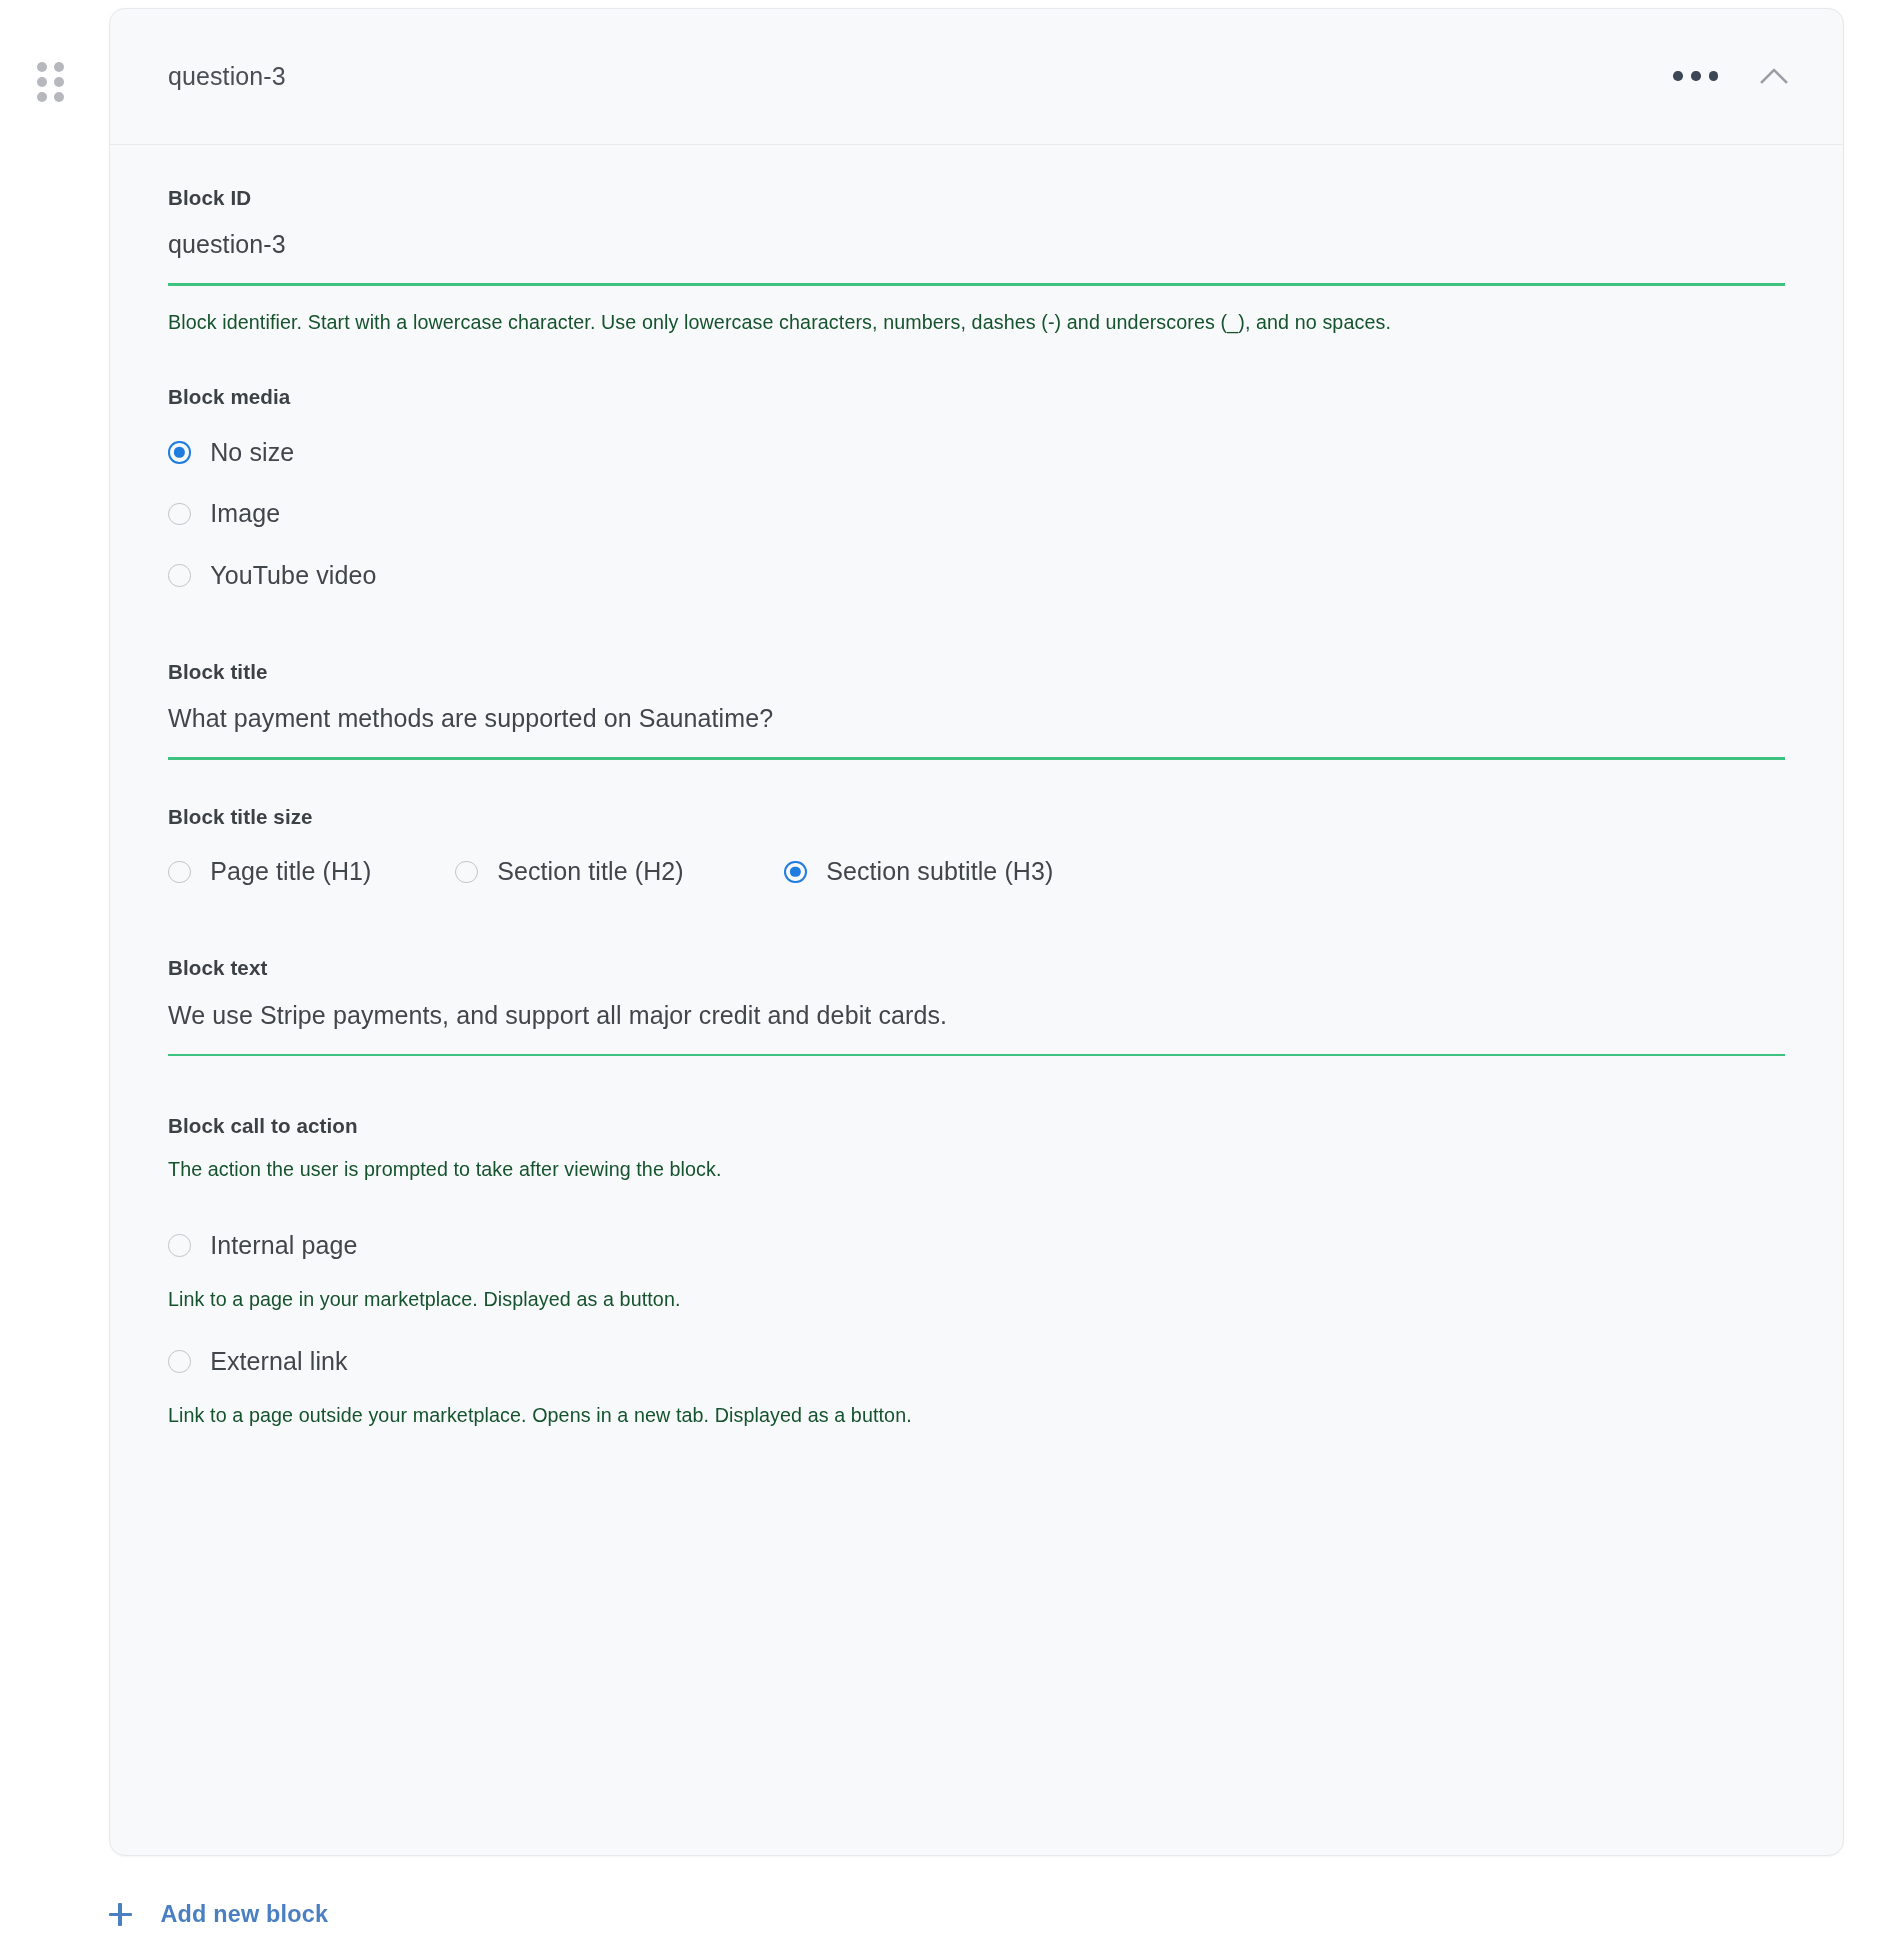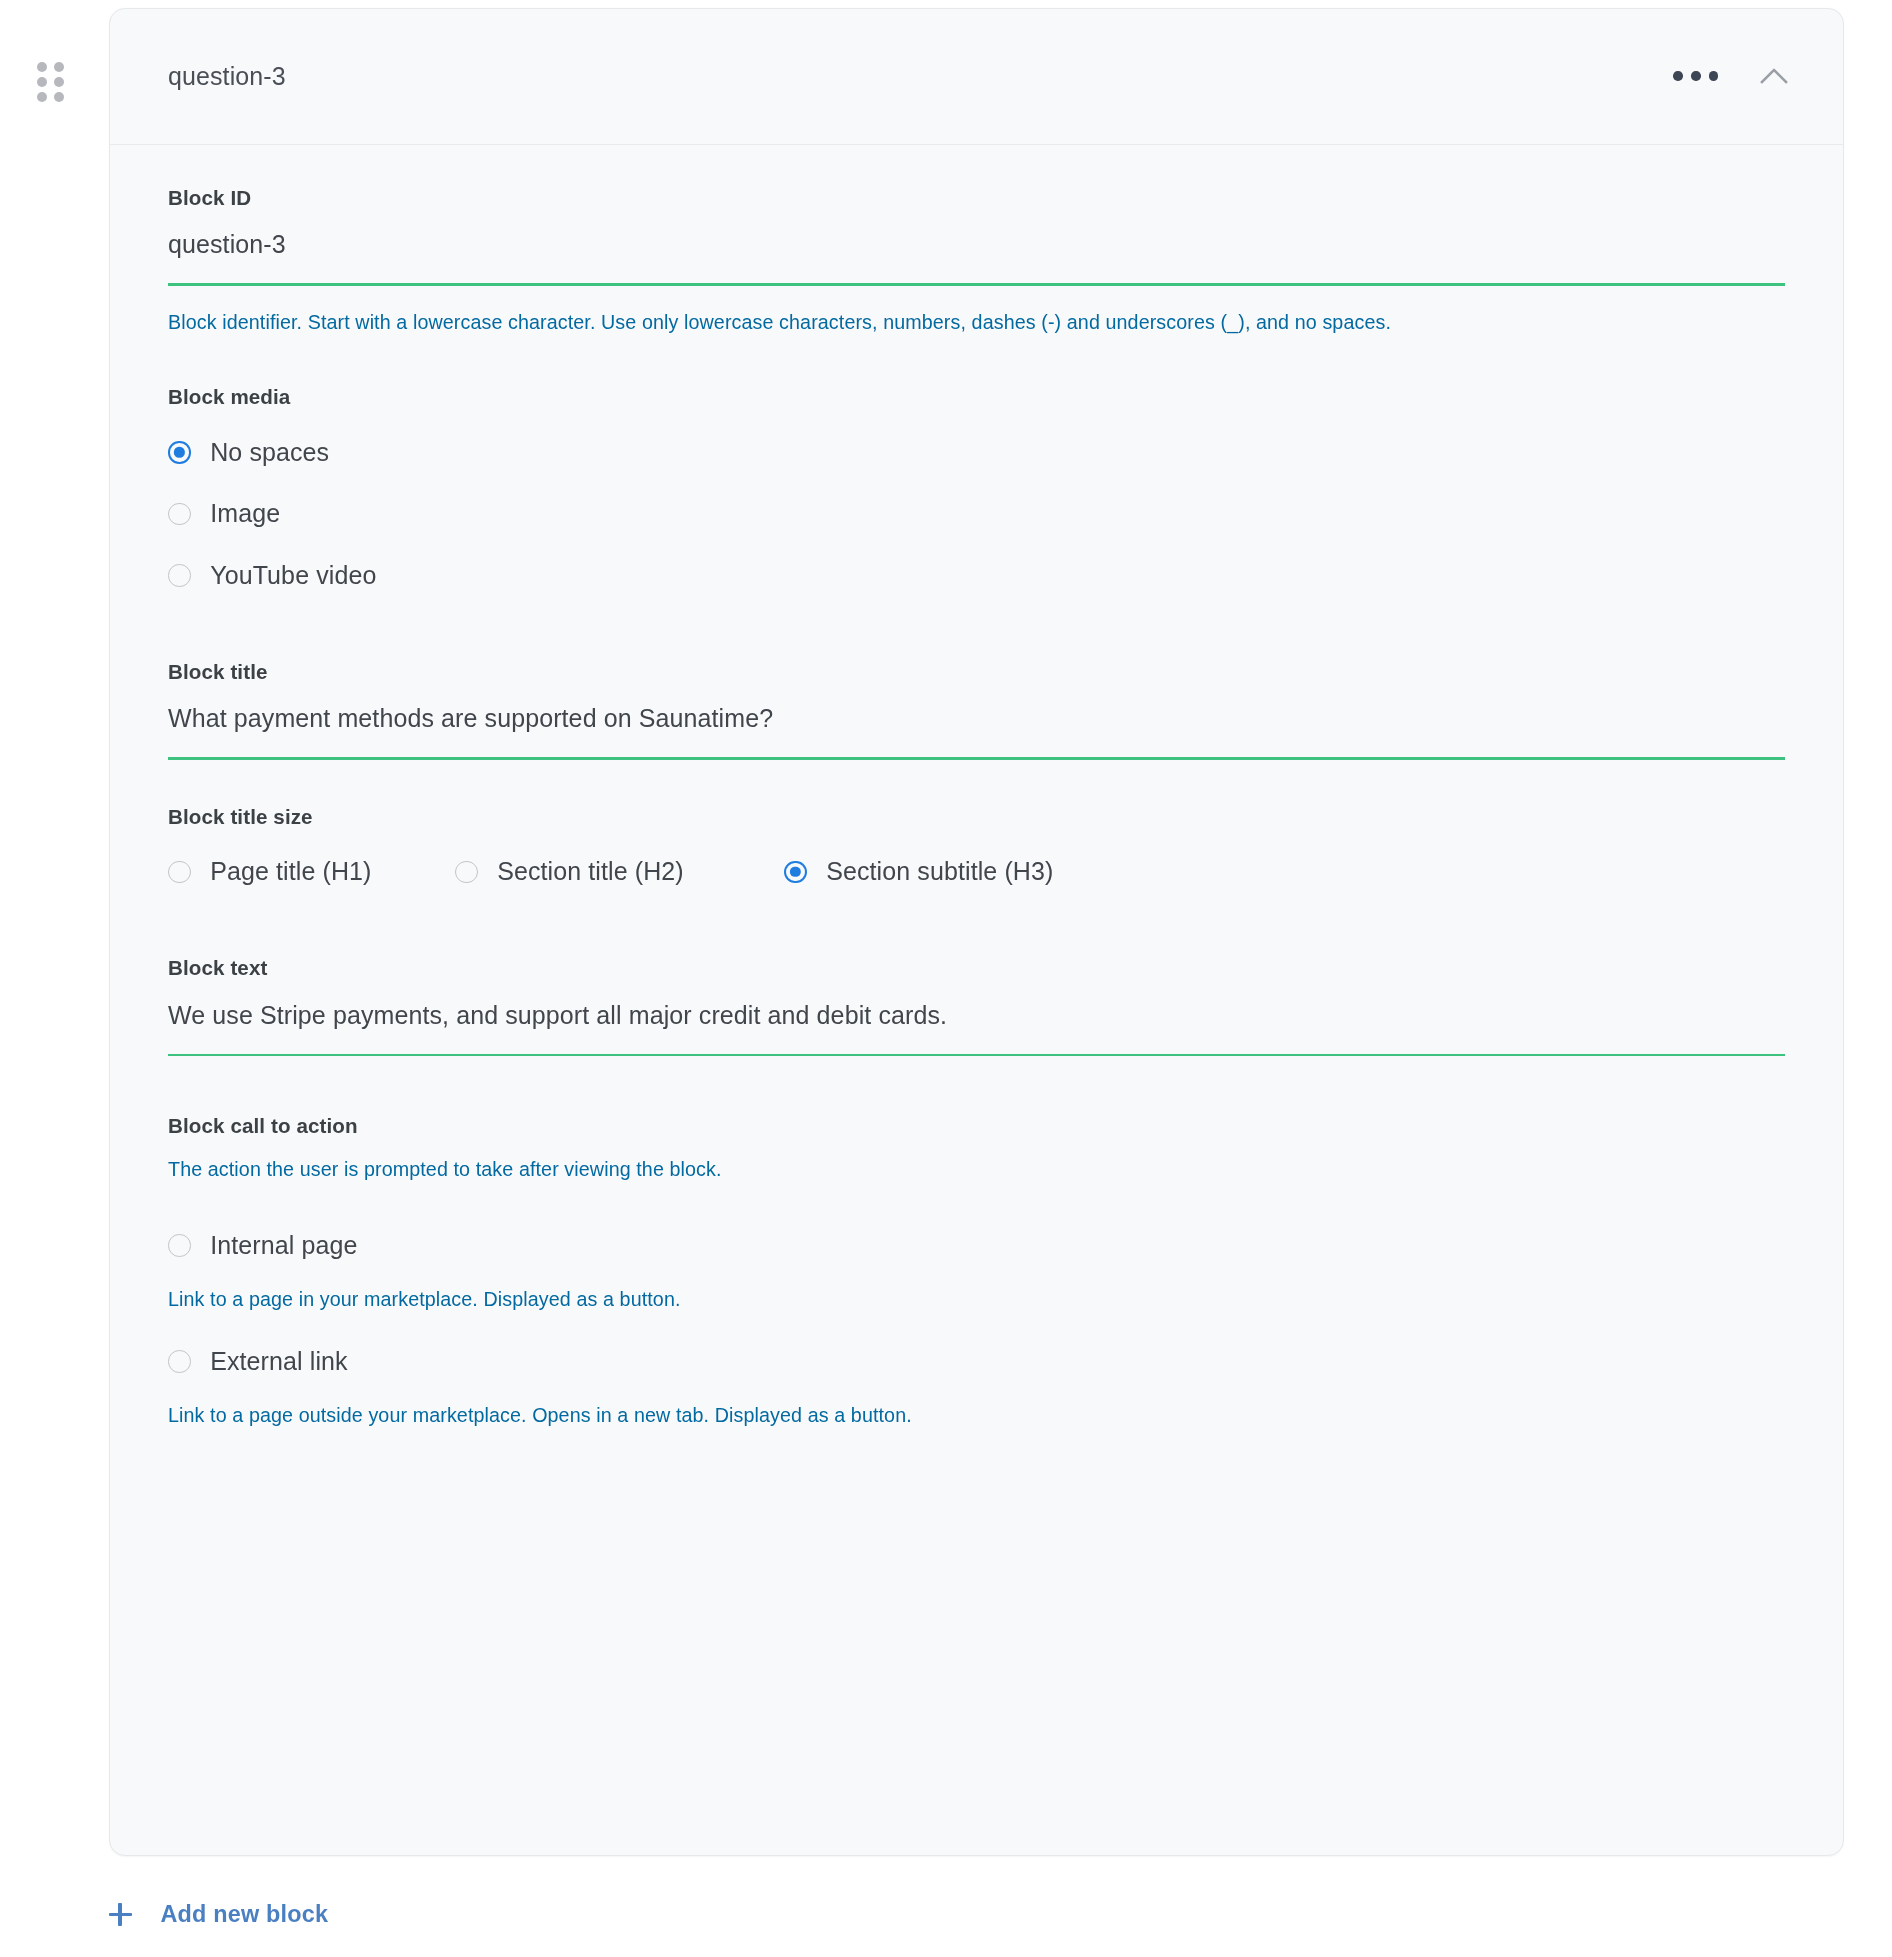--- a/index.html
+++ b/index.html
@@ -119,21 +119,21 @@
     padding-bottom: 24px;
     outline: none;
   }
   .field-underline {
     height: 2.8px;
     background: #3ec27f;
     width: 100%;
   }
   .help-text {
     font-size: 19.7px;
-    color: #0369a1;
+    color: #14532d;
     line-height: 1.72;
     letter-spacing: 0.1px;
     padding-top: 20.6px;
     max-width: 1574px;
   }
 
   .group { margin-bottom: 0; }
 
   
   .radio-list { padding-top: 15px; }
@@ -243,21 +243,21 @@
         <div class="field-value">question-3</div>
         <div class="field-underline"></div>
         <div class="help-text">Block identifier. Start with a lowercase character. Use only lowercase characters, numbers, dashes (-) and underscores (_), and no spaces.</div>
       </div>
 
       <div class="group" style="padding-top:45px">
         <div class="field-label">Block media</div>
         <div class="radio-list">
           <div class="radio-row">
             <span class="radio checked"></span>
-            <span class="radio-label">No spaces</span>
+            <span class="radio-label">No size</span>
           </div>
           <div class="radio-row" style="margin-top:5.6px">
             <span class="radio"></span>
             <span class="radio-label">Image</span>
           </div>
           <div class="radio-row" style="margin-top:5.6px">
             <span class="radio"></span>
             <span class="radio-label">YouTube video</span>
           </div>
         </div>

